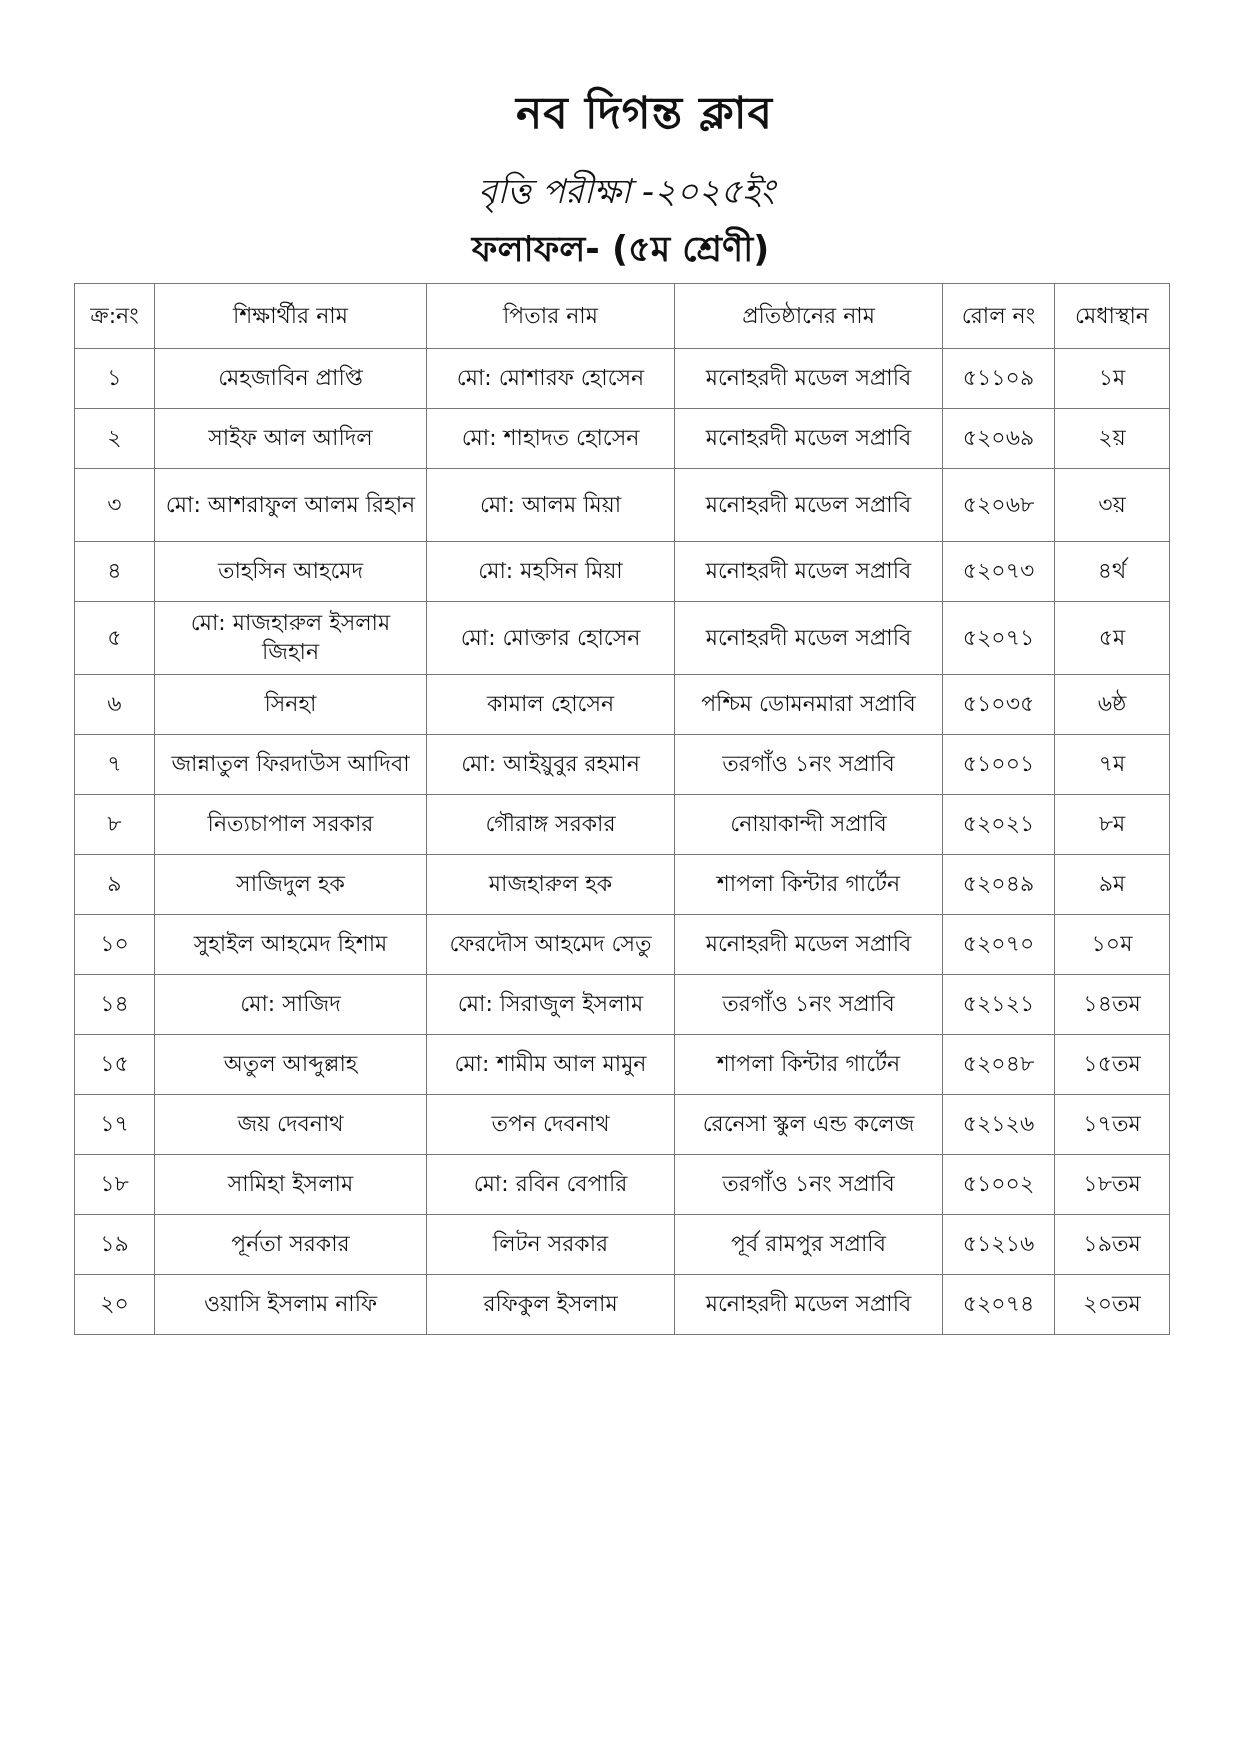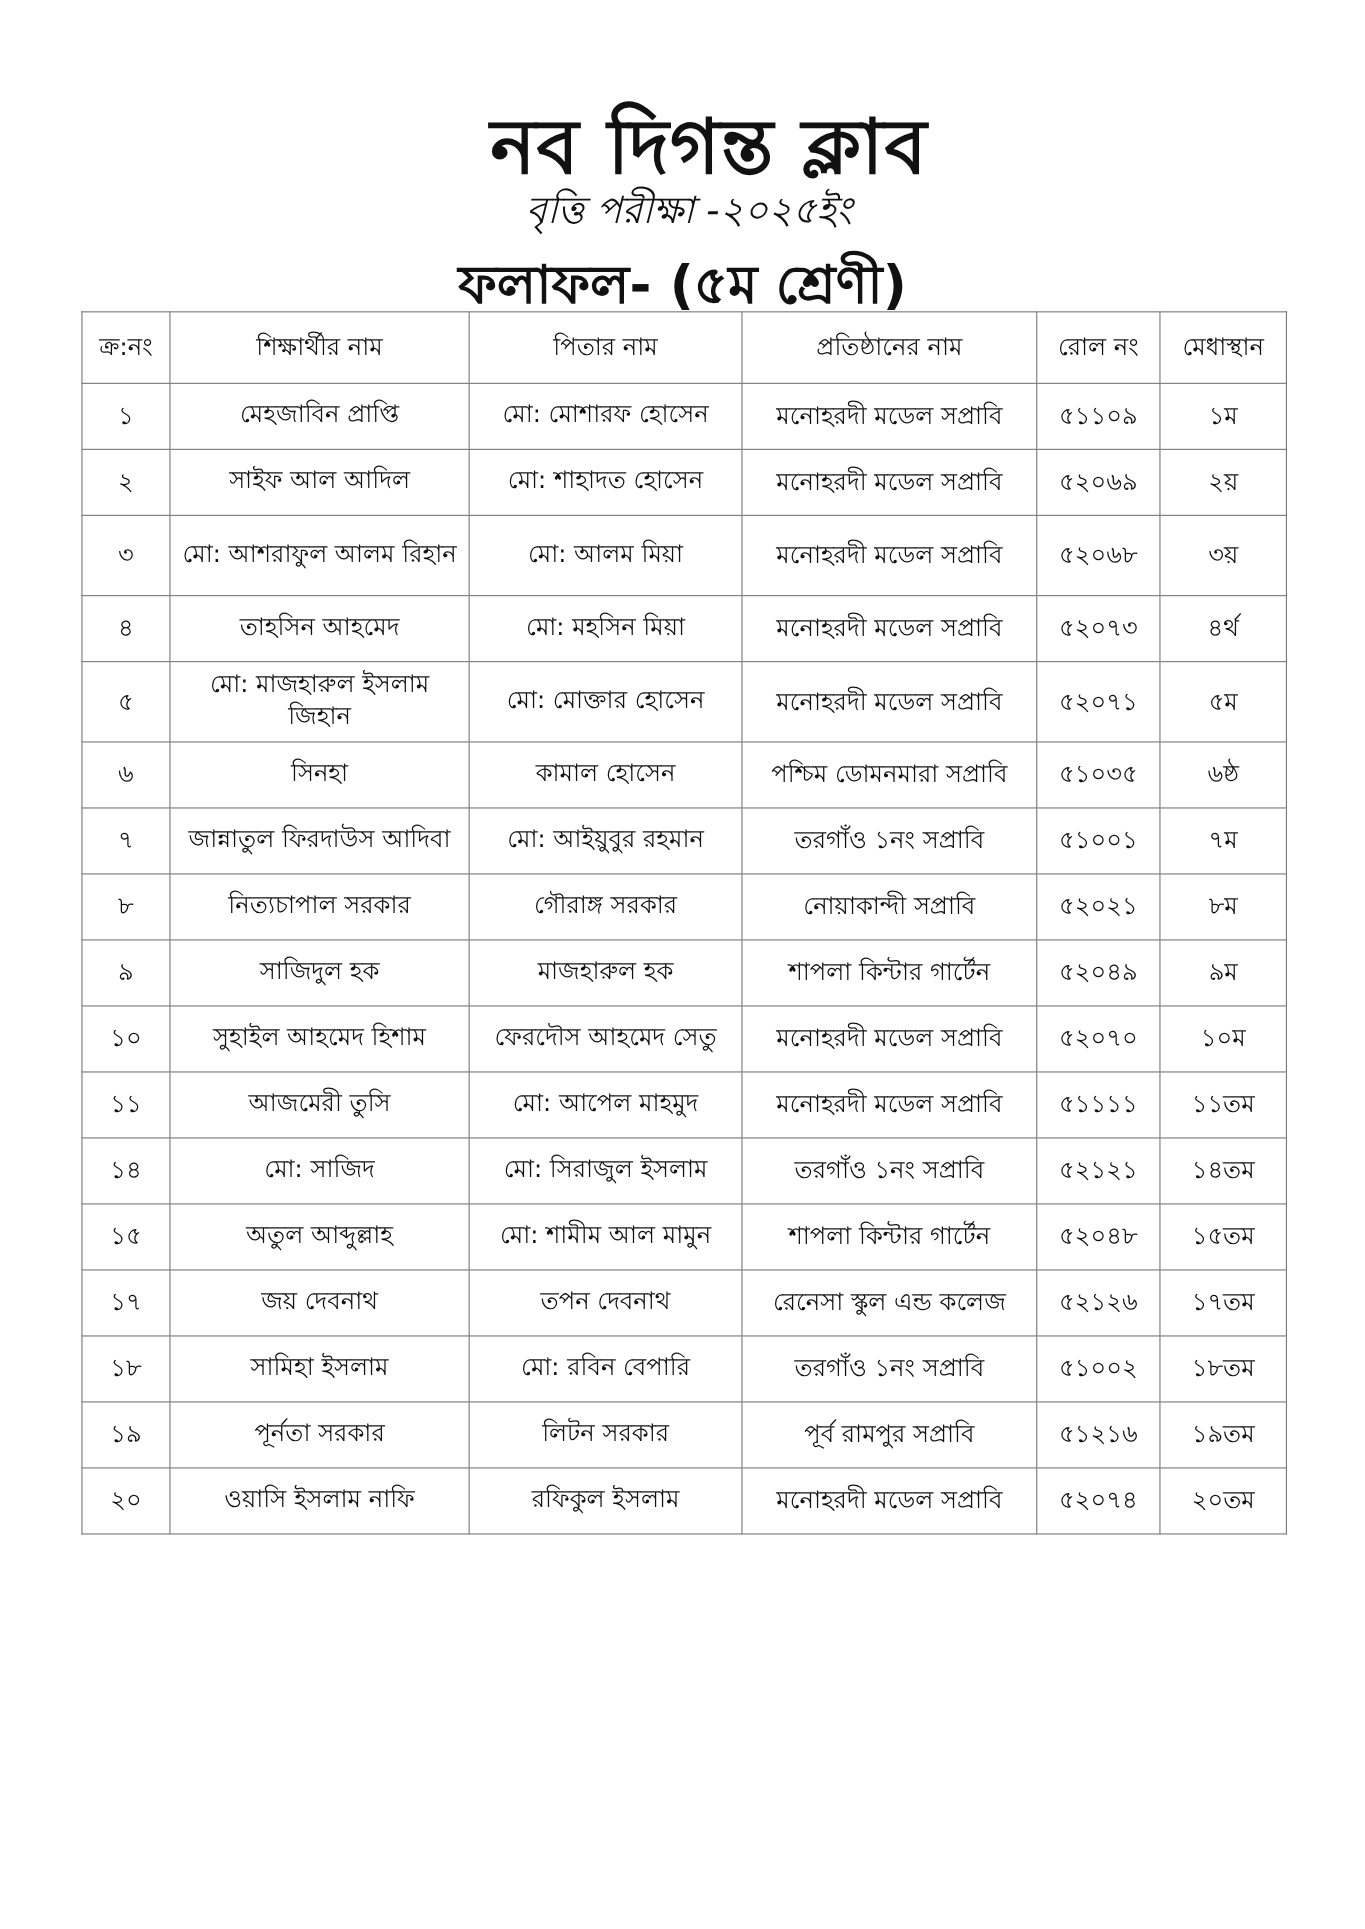--- a/index.html
+++ b/index.html
@@ -2,29 +2,29 @@
 <html><head>
 <meta charset="utf-8">
 <style>
   html, body { margin: 0; padding: 0; background: #ffffff; }
   body {
     width: 1241px; height: 1754px; position: relative; overflow: hidden;
     font-family: "DejaVu Sans", "Liberation Sans", sans-serif; color: #111;
   }
   .title {
     position: absolute; left: 0; right: 0; top: 80px; text-align: center;
-    font-size: 69px; font-weight: bold; letter-spacing: 1px; padding-left: 48px;
+    font-size: 44px; font-weight: bold; letter-spacing: 1px; padding-left: 48px;
   }
   .subtitle {
     position: absolute; left: 0; right: 0; top: 165px; text-align: center;
     font-size: 34px; font-style: italic; padding-left: 12px;
   }
   .result-label {
     position: absolute; left: 0; right: 0; top: 222px; text-align: center;
-    font-size: 48px; font-weight: bold;
+    font-size: 35px; font-weight: bold;
   }
   table {
     position: absolute; left: 74px; top: 283px; width: 1095px;
     border-collapse: collapse; table-layout: fixed; font-size: 22px;
   }
   td, th {
     border: 1.5px solid #777; padding: 2px 8px; vertical-align: middle;
     font-weight: normal;
   }
   th { height: 60px; text-align: center; }
@@ -140,28 +140,20 @@
       </tr>
       <tr class="r">
         <td class="c">১০</td>
         <td class="l">সুহাইল আহমেদ হিশাম</td>
         <td class="l">ফেরদৌস আহমেদ সেতু</td>
         <td class="c">মনোহরদী মডেল সপ্রাবি</td>
         <td class="c">৫২০৭০</td>
         <td class="c">১০ম</td>
       </tr>
       <tr class="r">
-        <td class="c">১১</td>
-        <td class="l">আজমেরী তুসি</td>
-        <td class="l">মো: আপেল মাহমুদ</td>
-        <td class="c">মনোহরদী মডেল সপ্রাবি</td>
-        <td class="c">৫১১১১</td>
-        <td class="c">১১তম</td>
-      </tr>
-      <tr class="r">
         <td class="c">১৪</td>
         <td class="l">মো: সাজিদ</td>
         <td class="l">মো: সিরাজুল ইসলাম</td>
         <td class="c">তরগাঁও ১নং সপ্রাবি</td>
         <td class="c">৫২১২১</td>
         <td class="c">১৪তম</td>
       </tr>
       <tr class="r">
         <td class="c">১৫</td>
         <td class="l">অতুল আব্দুল্লাহ</td>

